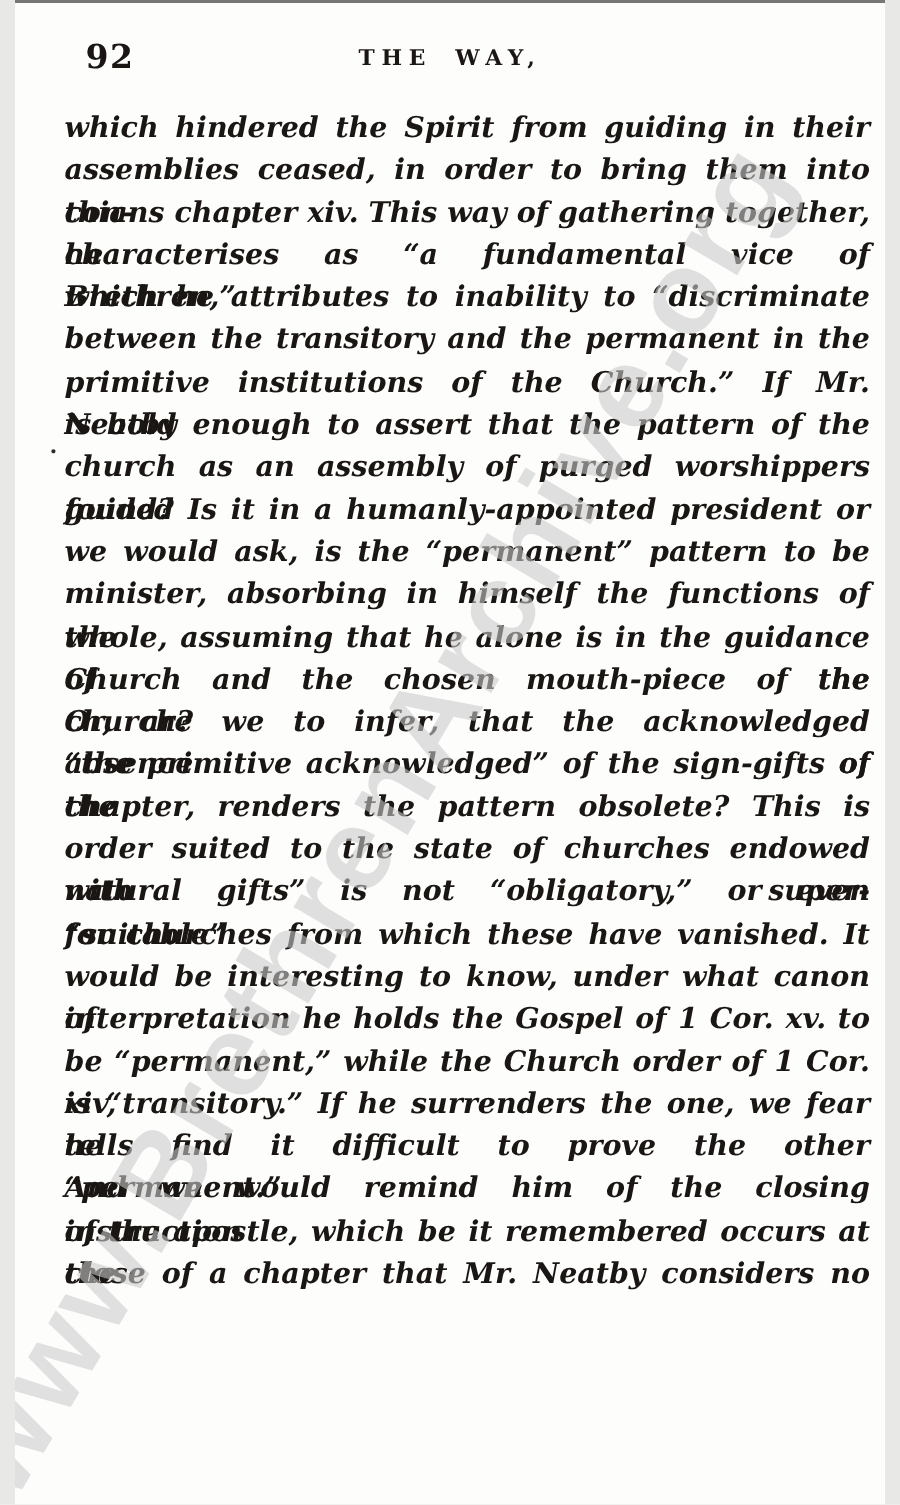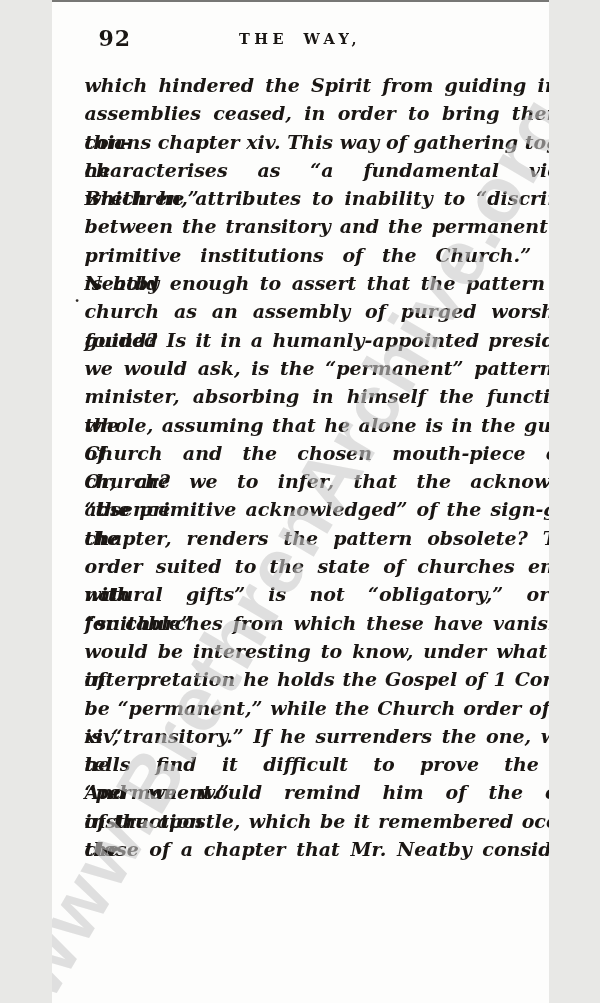--- a/index.html
+++ b/index.html
@@ -2,21 +2,21 @@
 <html><head>
 <meta charset="utf-8">
 <style>
   html, body {
     margin: 0;
     padding: 0;
     background: #e8e8e6;
   }
   .page {
     position: relative;
-    width: 497px;
+    width: 580px;
     height: 1003px;
     margin: 0 auto;
     background: #fdfdfc;
     overflow: hidden;
     font-family: "DejaVu Serif", "Liberation Serif", serif;
     color: #1a1613;
   }
   .top-edge {
     position: absolute;
     top: 0; left: 0;

